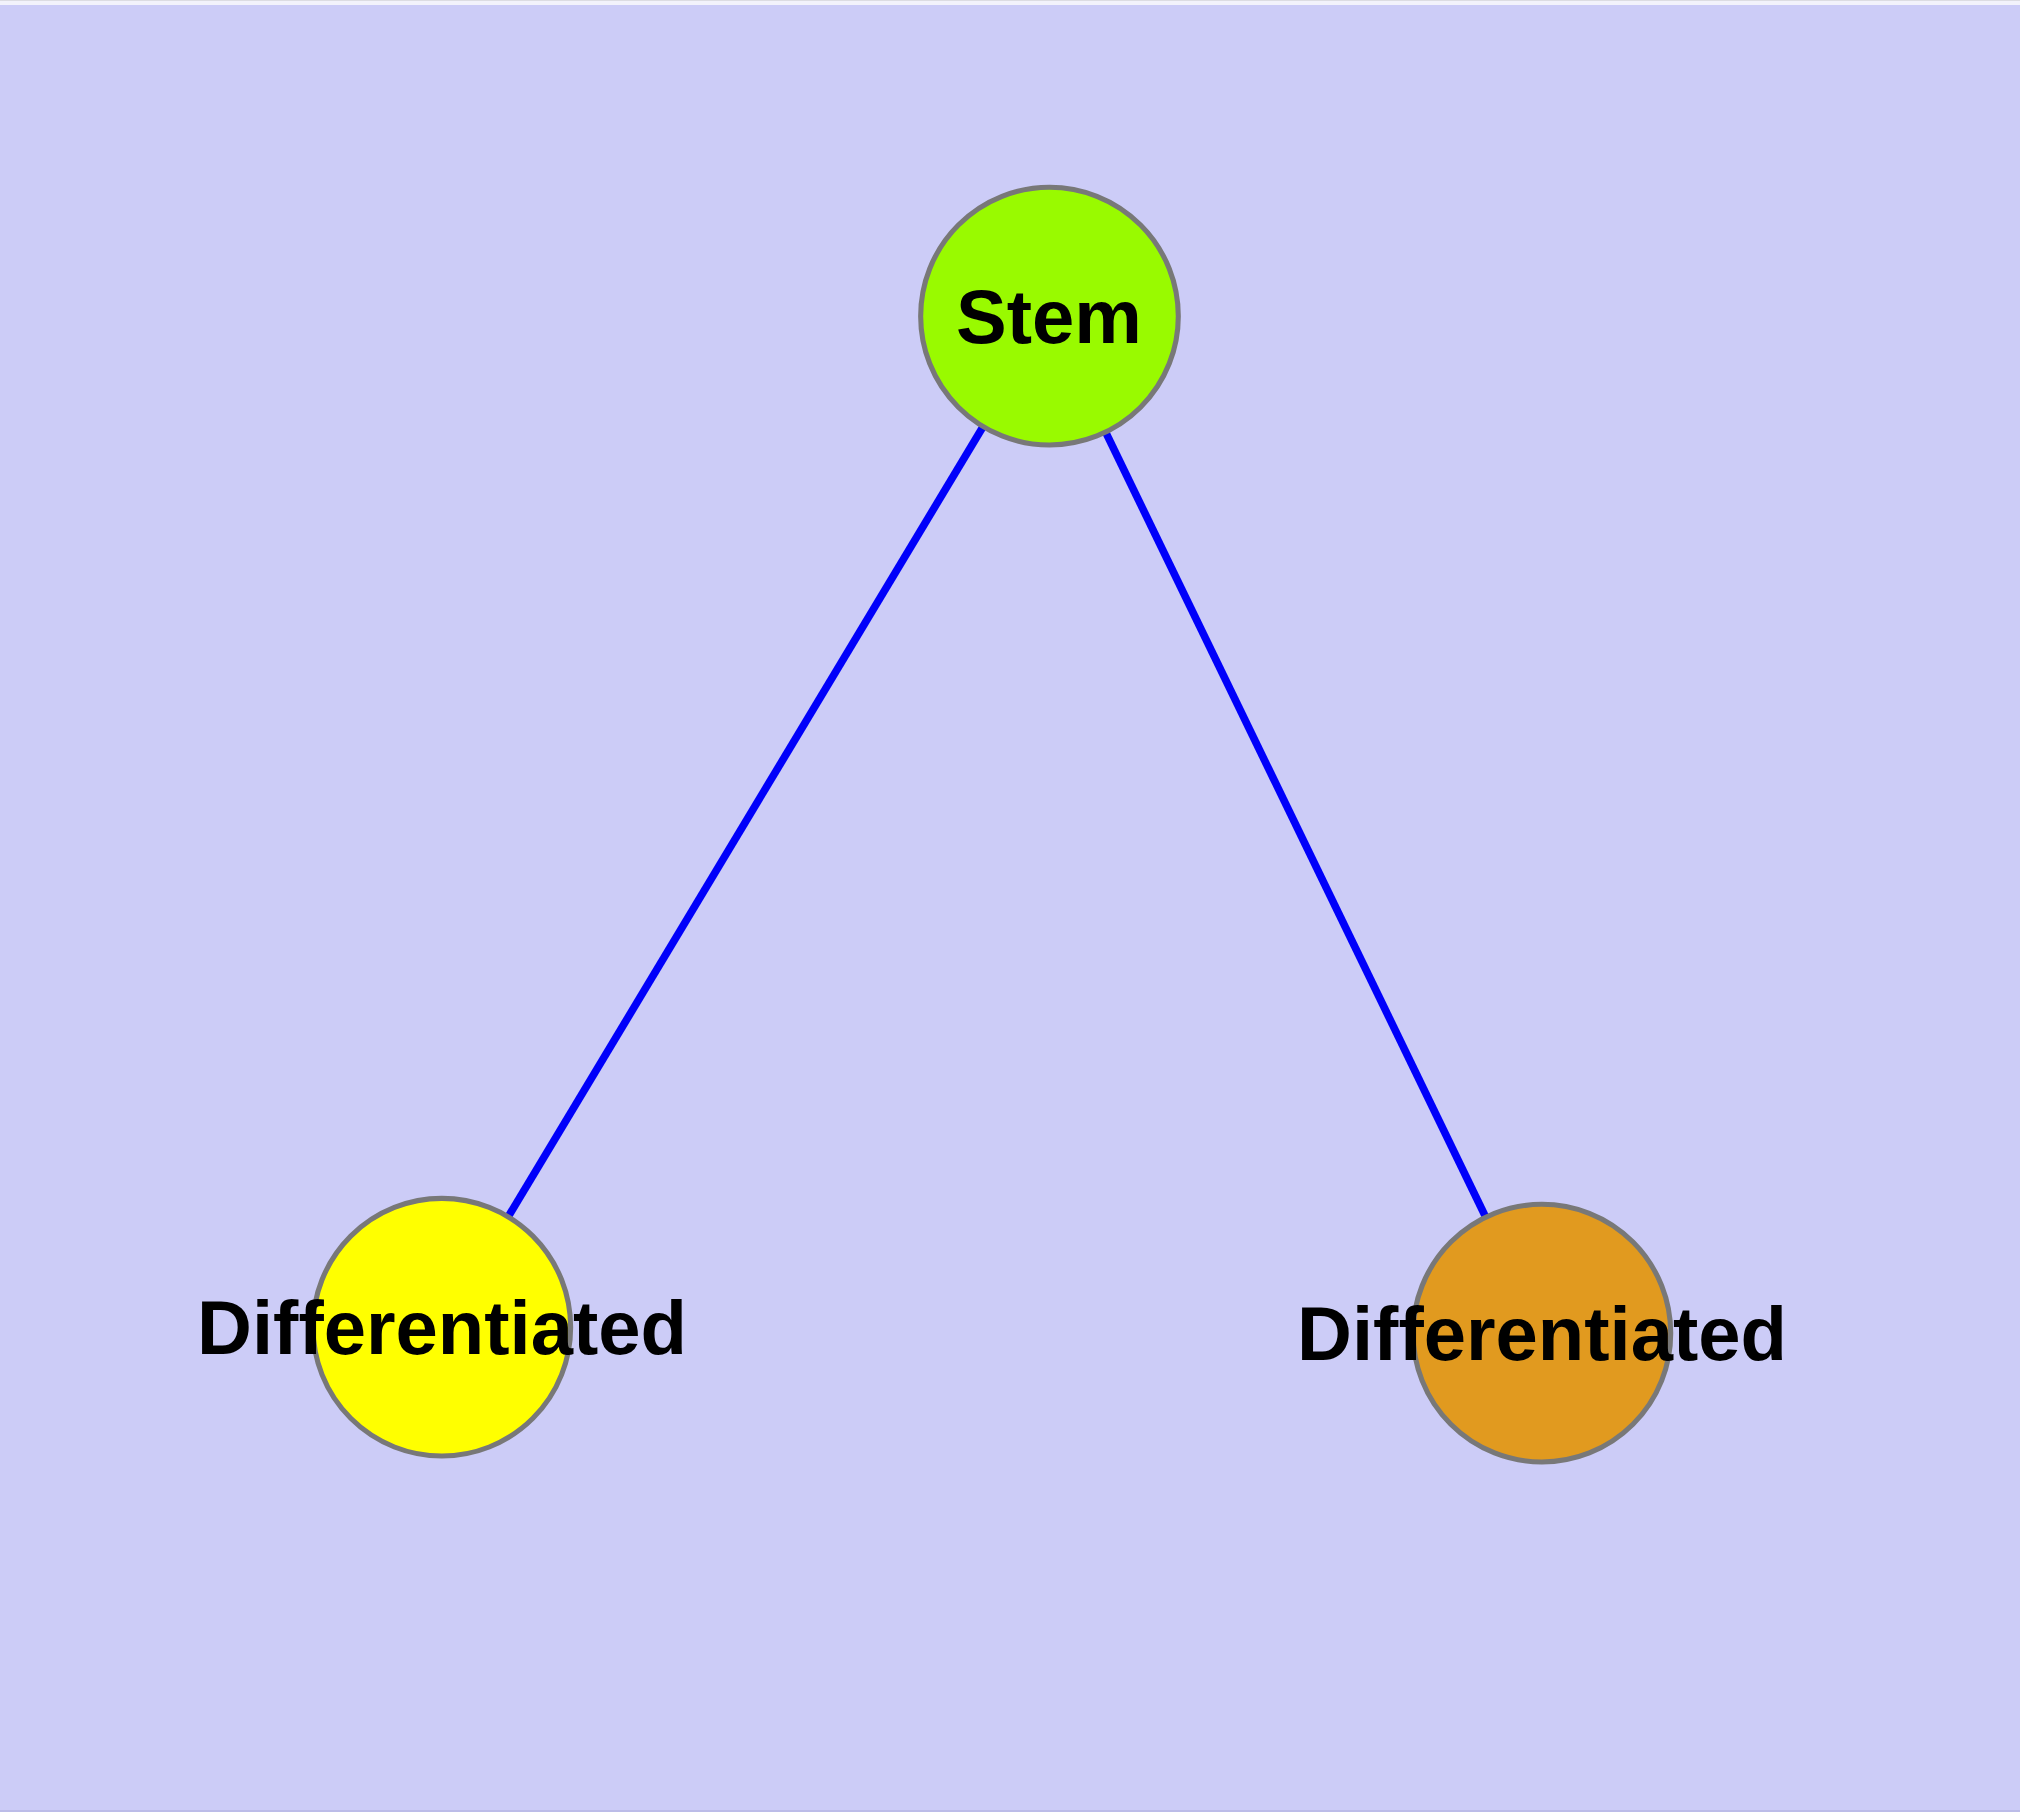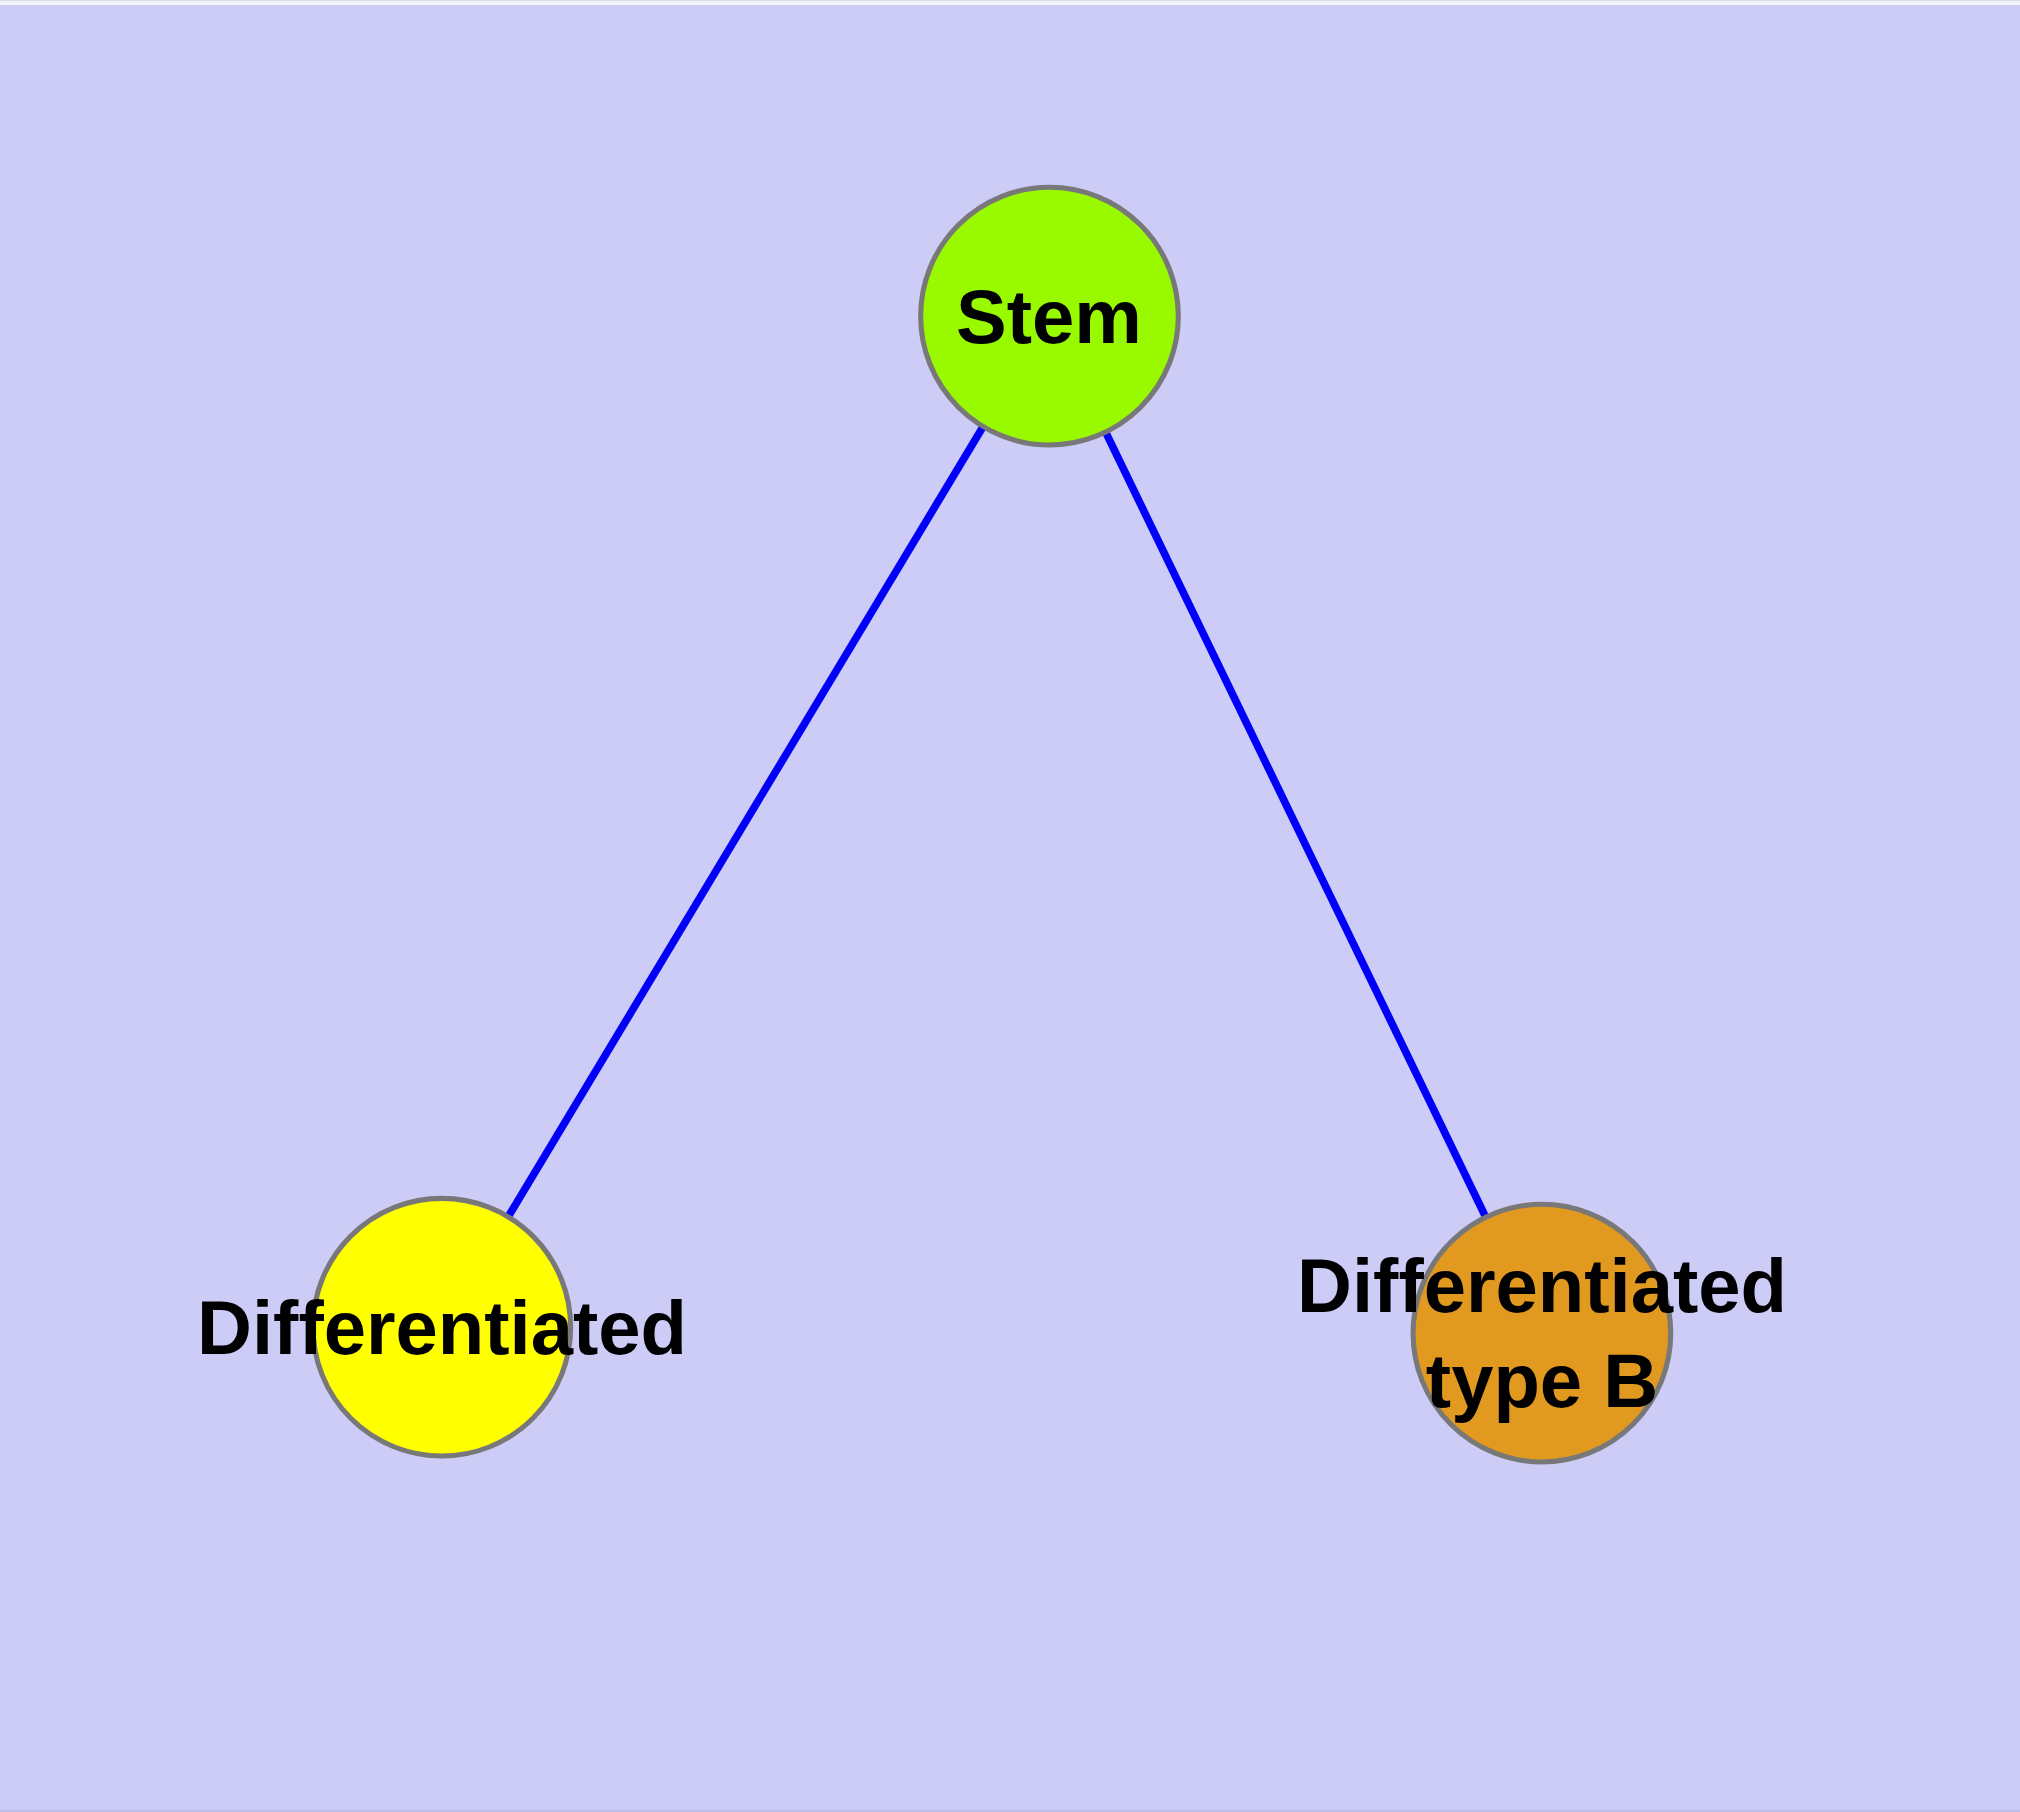--- a/index.html
+++ b/index.html
@@ -70,19 +70,18 @@
       <span class="label-line">Stem</span>
       <span class="label-line"></span>
     </div>
 
   <div class="node-label" style="color: rgb(0, 0, 0); font-size: 76px; left: 442px; top: 1327px;">
       <span class="label-line">Differentiated</span>
     </div>
 
   <div class="node-label" style="color: rgb(0, 0, 0); font-size: 76px; left: 1542px; top: 1333px;">
       <span class="label-line">Differentiated</span>
-      <span class="label-line">type B</span>
     </div>
 
   <div class="top-strip"></div>
   <div class="bottom-strip"></div>
 </div>
 
 
 </body></html>

